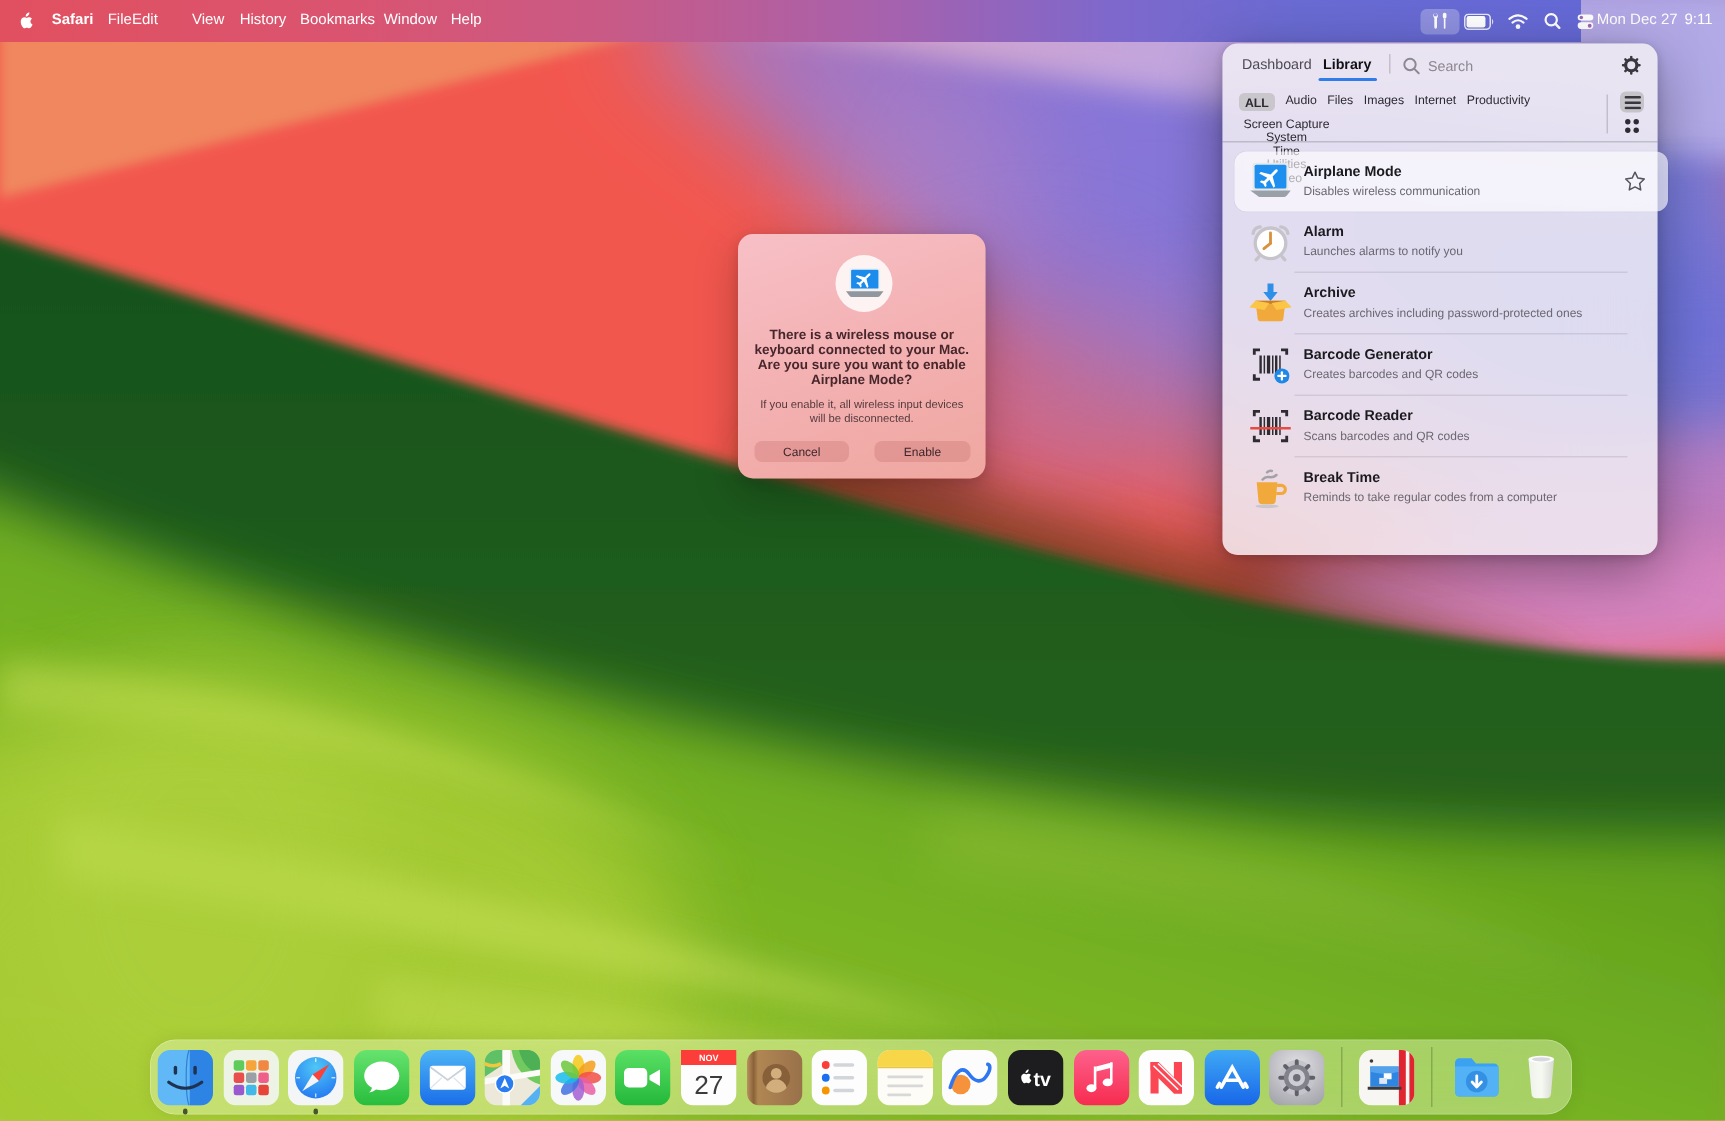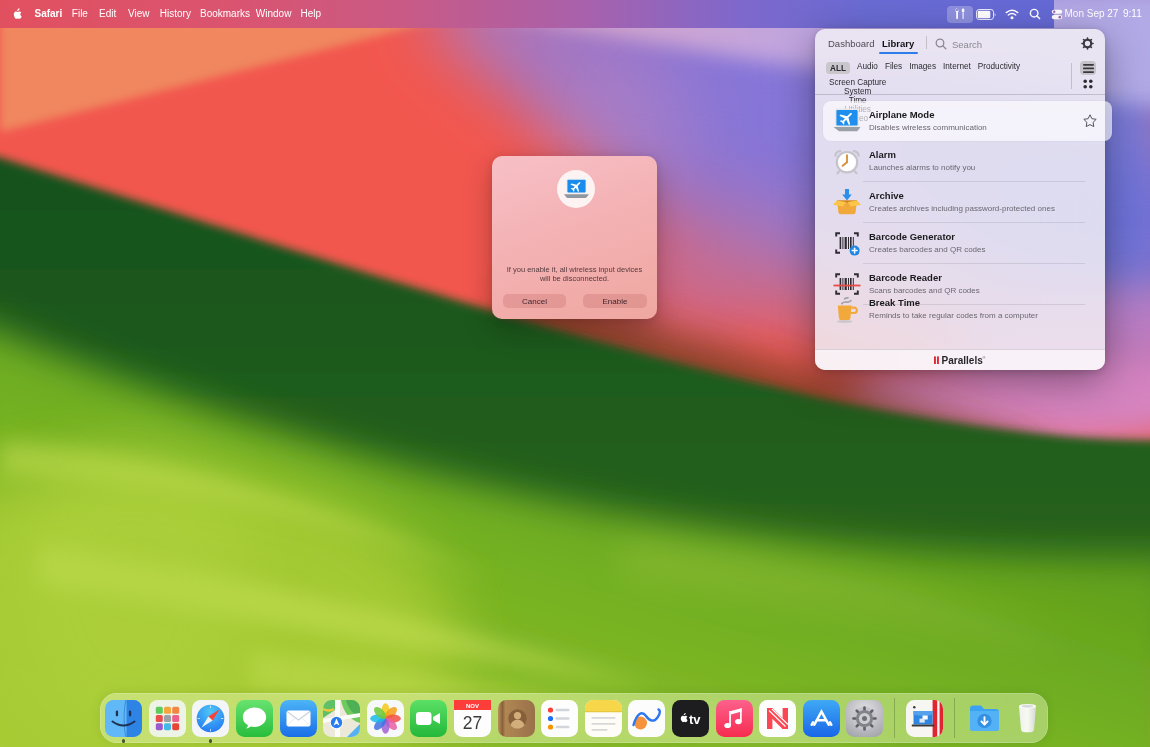--- a/index.html
+++ b/index.html
@@ -138,21 +138,21 @@
 <path d="M620,540 Q880,565 1070,650 Q870,610 620,578 Z" fill="#9dc43c" filter="url(#b18)" opacity="0.4"></path>
 <ellipse cx="130" cy="590" rx="120" ry="150" fill="#b4d542" filter="url(#b30)" opacity="0.4"></ellipse>
 </svg>
 
 <div id="menubar">
  <svg class="apple" viewBox="0 0 14 16">
       <path fill="#fff" d="M9.7 2.6c.6-.7 1-1.7.9-2.6-.9 0-1.9.6-2.5 1.3-.6.6-1 1.6-.9 2.5 1 .1 1.9-.5 2.5-1.2zM11.6 8.5c0-1.7 1.4-2.5 1.4-2.6-.8-1.1-2-1.3-2.4-1.3-1-.1-2 .6-2.5.6-.5 0-1.3-.6-2.2-.6-1.1 0-2.2.7-2.8 1.7-1.2 2-.3 5.1.9 6.8.6.8 1.2 1.7 2.1 1.7.9 0 1.2-.5 2.2-.5s1.3.5 2.2.5c.9 0 1.5-.8 2.1-1.6.7-.9.9-1.8.9-1.9 0 0-1.8-.7-1.9-2.8z"></path>
     </svg>
  <span class="mit" style="left:34.5px;font-weight:bold;">Safari</span>
  <span class="mit" style="left:71.8px;">File</span>
- <span class="mit" style="left:99px;">Edit</span>
+ <span class="mit" style="left:88px;">Edit</span>
  <span class="mit" style="left:128px;">View</span>
  <span class="mit" style="left:159.8px;text-align:right;">History</span>
  <span class="mit" style="left:200px;">Bookmarks</span>
  <span class="mit" style="left:255.8px;">Window</span>
  <span class="mit" style="left:300.5px;">Help</span>
  <div id="tbxbtn">
       <svg width="14" height="12" viewBox="0 0 14 12">
         <g fill="#fff">
           <path d="M3.2 0.6 a2.4 2.4 0 0 1 2.4 2.4 l-0.6 1.2 v6 a0.9 0.9 0 0 1 -1.8 0 v-6 L2.6 3 a2.4 2.4 0 0 1 0.6-2.4 z M3 0.9 v2 h1.9 v-2 z" fill-rule="evenodd"></path>
           <rect x="8.9" y="0.5" width="2.4" height="4" rx="1.1"></rect>
@@ -183,21 +183,21 @@
       </svg>
     </div>
  <div class="sic" style="left:1051px;">
       <svg width="12" height="11" viewBox="0 0 15 13">
         <rect x="1" y="0.5" width="13" height="5" rx="2.5" fill="#fff"></rect>
         <rect x="1" y="7" width="13" height="5.5" rx="2.6" fill="#fff"></rect>
         <circle cx="4" cy="3" r="1.5" fill="#9c6ab2"></circle>
         <circle cx="11" cy="9.8" r="1.6" fill="#9c6ab2"></circle>
       </svg>
     </div>
- <span class="mit" style="left:1064.5px;font-weight:500;">Mon Sep 27</span>
+ <span class="mit" style="left:1064.5px;font-weight:500;">Mon Dec 27</span>
  <span class="mit" style="left:1123px;font-weight:500;">9:11</span>
 </div>
 
 <div id="panel">
  <div class="phead">
   <span class="ptab1">Dashboard</span>
   <span class="ptab2">Library</span>
   <div class="ptabu"></div>
   <div class="pvsep1"></div>
   <div class="psrch"><svg width="12" height="12" viewBox="0 0 12 12">
@@ -346,57 +346,48 @@
               <rect x="16" y="9" width="1" height="12"></rect>
               <rect x="18" y="9" width="1.6" height="12"></rect>
               <rect x="20.8" y="9" width="1" height="12"></rect>
             </g>
             <line x1="1.5" y1="16.5" x2="28.5" y2="16.5" stroke="#e84b44" stroke-width="1.8"></line>
           </svg></div>
     <div class="ptitle">Barcode Reader</div>
         <div class="psub">Scans barcodes and QR codes</div>
   </div>
   <div class="psep" style="top:208.5px;"></div>
-  <div class="prow" style="top:194px;">
+  <div class="prow" style="top:210px;">
     <div class="picon"><svg width="30" height="30" viewBox="0 0 30 30">
             <g stroke="#a2a2a8" stroke-width="1.7" fill="none" stroke-linecap="round">
               <path d="M9.5 8.6 q2.2-1.6 4.6-0.5 q2.6 1.2 5-0.2" transform="rotate(-14 14 8)"></path>
               <path d="M12.5 4.6 q1.6-1 3.4-0.2" transform="rotate(-14 14 4)"></path>
             </g>
             <path d="M5.8 11.5 h13.8 l-1.15 12.4 a2.5 2.5 0 0 1 -2.5 2.3 h-6.5 a2.5 2.5 0 0 1 -2.5-2.3 Z" fill="#f2a93b"></path>
             <path d="M19.4 13.6 h2.8 a2.7 2.7 0 0 1 0 5.4 h-3.4" fill="none" stroke="#f2a93b" stroke-width="2.1"></path>
             <ellipse cx="12.7" cy="27.5" rx="7.8" ry="1.25" fill="#c9c7cc"></ellipse>
           </svg></div>
     <div class="ptitle">Break Time</div>
         <div class="psub">Reminds to take regular codes from a computer</div>
   </div>
  </div>
- <div class="pfoot">
-      <svg width="52" height="11" viewBox="0 0 52 11">
-        <g fill="#e22632">
-          <rect x="0" y="1.4" width="1.9" height="7.6"></rect>
-          <rect x="3" y="1.4" width="1.9" height="7.6"></rect>
-        </g>
-        <text x="7.6" y="9" font-family="Liberation Sans, sans-serif" font-size="10" font-weight="bold" fill="#28262c">Parallels</text>
-        <text x="48.5" y="4.2" font-family="Liberation Sans, sans-serif" font-size="3.8" fill="#48464c">®</text>
-      </svg>
-    </div>
 </div>
 
 <div id="dialog">
   <div class="dcirc">
       <svg width="27" height="22" viewBox="0 0 27 22">
         <rect x="3.2" y="0.6" width="20.6" height="15" rx="1.6" fill="#eef0f2"></rect>
         <rect x="4.4" y="1.8" width="18.2" height="12.6" rx="0.8" fill="#1b8ceb"></rect>
         <g transform="translate(13.5,8) rotate(45) scale(0.8) translate(-8,-8)">
           <path d="M8 1.5 c.55 0 .95.5.95 1.3 v4.1 l5.8 3.45 v1.55 l-5.8-1.95 v3.1 l1.55 1.15 v1.3 L8 14.8 l-2.5.75 v-1.3 l1.55-1.15 v-3.1 l-5.8 1.95 v-1.55 l5.8-3.45 v-4.1 c0-.8.4-1.3.95-1.3 z" fill="#fff"></path>
         </g>
         <path d="M1,16.2 h25 l-2.3,3 a2,2 0 0 1 -1.6,.8 h-17.2 a2,2 0 0 1 -1.6,-.8 Z" fill="#90979f"></path>
       </svg>
     </div>
+  <div class="dtxt1">There is a wireless mouse or<br>keyboard connected to your Mac.<br>Are you sure you want to enable<br>Airplane Mode?</div>
   <div class="dtxt2">If you enable it, all wireless input devices<br>will be disconnected.</div>
   <div class="dbtn" id="dcancel">Cancel</div>
   <div class="dbtn" id="denable">Enable</div>
 </div>
 
 <div id="dock">
  <div class="dicon">
       <svg width="37" height="37" viewBox="0 0 37 37">
         <rect width="37" height="37" rx="8.5" fill="#61b8f7"></rect>
         <path d="M21.5 0 h7 A8.5 8.5 0 0 1 37 8.5 v20 a8.5 8.5 0 0 1 -8.5 8.5 H21.5 z" fill="#2d84e4"></path>

